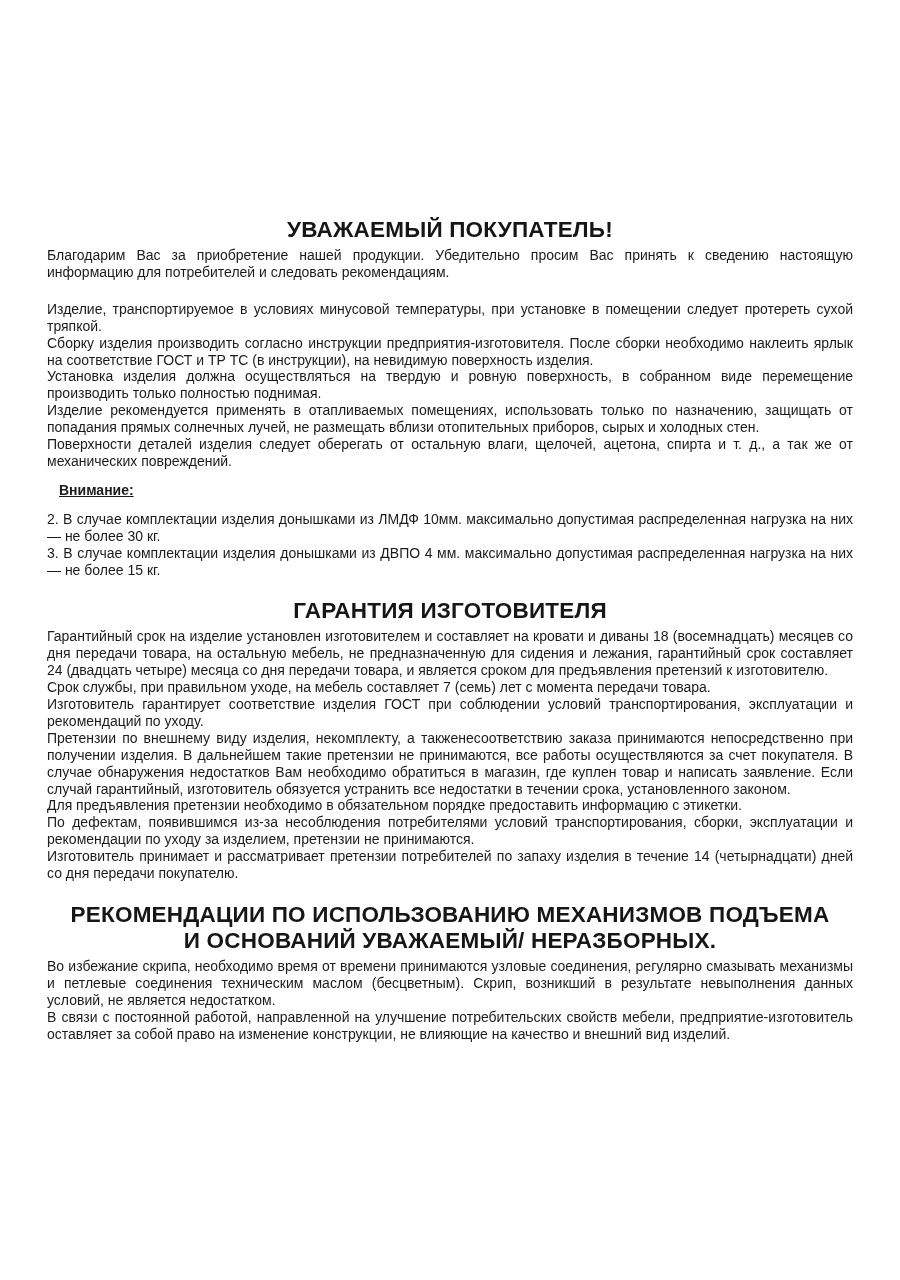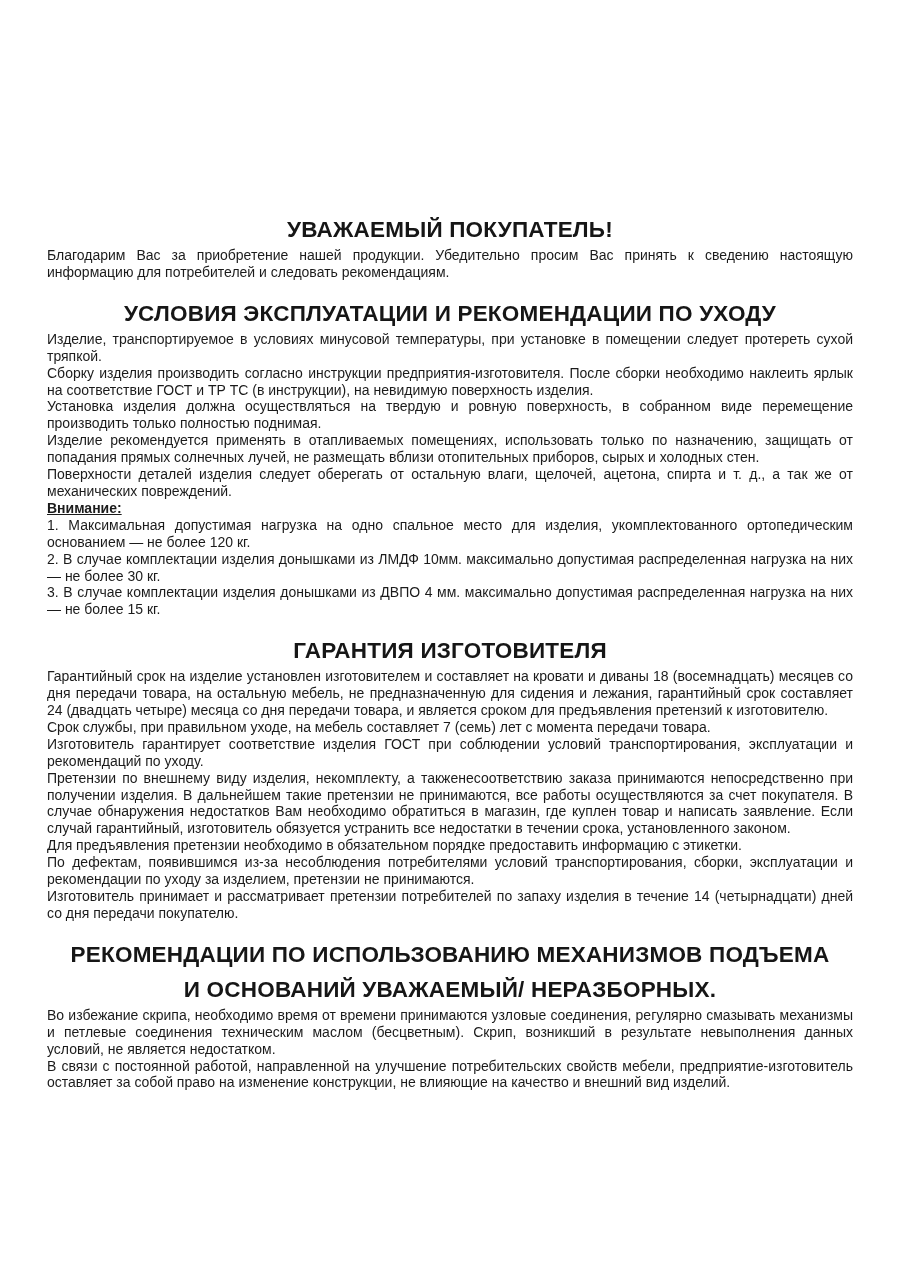--- a/index.html
+++ b/index.html
@@ -28,58 +28,55 @@
     margin: 0 0 4px 0;
     font-size: 22.5px;
     font-weight: 700;
     line-height: 26px;
     letter-spacing: 0.2px;
     color: #161616;
     text-align: center;
   }
   h1.section-heading .heading-line {
     display: block;
-    margin-top: 9px;
   }
   p.body-par {
     margin: 0;
     font-size: 14px;
     line-height: 16.9px;
     text-align: justify;
     color: #1b1b1b;
   }
   p.warning-label {
-    margin: 0;
+    margin: 12px;
     font-size: 14px;
     line-height: 16.9px;
     font-weight: 700;
     text-decoration: underline;
     text-align: left;
     color: #1b1b1b;
   }
 </style>
 </head>
 <body>
 
 <div class="page">
 
   <section class="doc-section">
     <h1 class="section-heading">УВАЖАЕМЫЙ ПОКУПАТЕЛЬ!</h1>
     <p class="body-par">Благодарим Вас за приобретение нашей продукции. Убедительно просим Вас принять к сведению настоящую информацию для потребителей и следовать рекомендациям.</p>
   </section>
 
   <section class="doc-section">
-    <h1 class="section-heading">УСЛОВИЯ ЭКСПЛУАТАЦИИ И РЕКОМЕНДАЦИИ ПО УХОДУ</h1>
     <p class="body-par">Изделие, транспортируемое в условиях минусовой температуры, при установке в помещении следует протереть сухой тряпкой.</p>
     <p class="body-par">Сборку изделия производить согласно инструкции предприятия-изготовителя. После сборки необходимо наклеить ярлык на соответствие ГОСТ и ТР ТС (в инструкции), на невидимую поверхность изделия.</p>
     <p class="body-par">Установка изделия должна осуществляться на твердую и ровную поверхность, в собранном виде перемещение производить только полностью поднимая.</p>
     <p class="body-par">Изделие рекомендуется  применять в отапливаемых помещениях, использовать только по назначению, защищать от попадания прямых солнечных лучей, не размещать вблизи отопительных приборов, сырых и холодных стен.</p>
     <p class="body-par">Поверхности деталей изделия следует оберегать от остальную влаги, щелочей, ацетона, спирта и т. д., а так же от механических повреждений.</p>
     <p class="warning-label">Внимание:</p>
-    <p class="body-par">1. Максимальная допустимая нагрузка на одно спальное место для изделия, укомплектованного ортопедическим основанием — не более 120 кг.</p>
     <p class="body-par">2. В случае комплектации изделия донышками из ЛМДФ 10мм. максимально допустимая распределенная нагрузка на них — не более 30 кг.</p>
     <p class="body-par">3. В случае комплектации изделия донышками из ДВПО 4 мм. максимально допустимая распределенная нагрузка на них — не более 15 кг.</p>
   </section>
 
   <section class="doc-section">
     <h1 class="section-heading">ГАРАНТИЯ ИЗГОТОВИТЕЛЯ</h1>
     <p class="body-par">Гарантийный срок на изделие установлен изготовителем и составляет на кровати и диваны 18 (восемнадцать) месяцев со дня передачи товара, на остальную мебель, не предназначенную для сидения и лежания, гарантийный срок составляет 24 (двадцать четыре) месяца со дня передачи товара, и является сроком для предъявления претензий к изготовителю.</p>
     <p class="body-par">Срок службы, при правильном уходе, на мебель составляет 7 (семь) лет с момента передачи товара.</p>
     <p class="body-par">Изготовитель гарантирует соответствие изделия ГОСТ при соблюдении условий транспортирования, эксплуатации и рекомендаций по уходу.</p>
     <p class="body-par">Претензии по внешнему виду изделия, некомплекту, а такженесоответствию заказа принимаются непосредственно при получении изделия. В дальнейшем такие претензии не принимаются, все работы осуществляются за счет покупателя. В случае обнаружения недостатков  Вам необходимо обратиться в магазин, где куплен товар и написать заявление. Если случай гарантийный, изготовитель обязуется устранить все недостатки в течении срока, установленного законом.</p>

